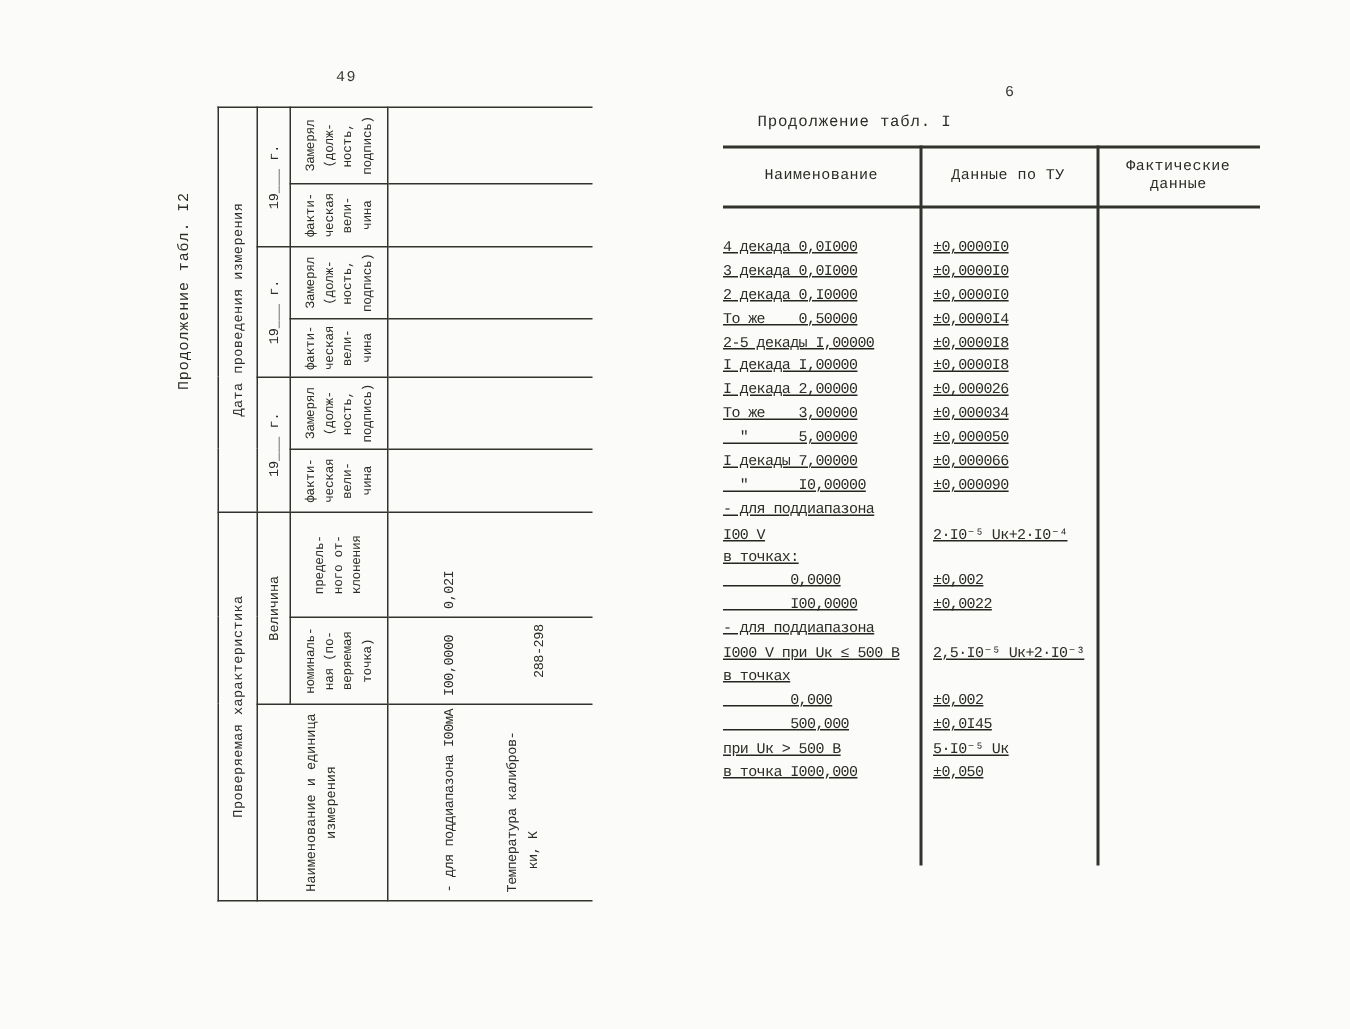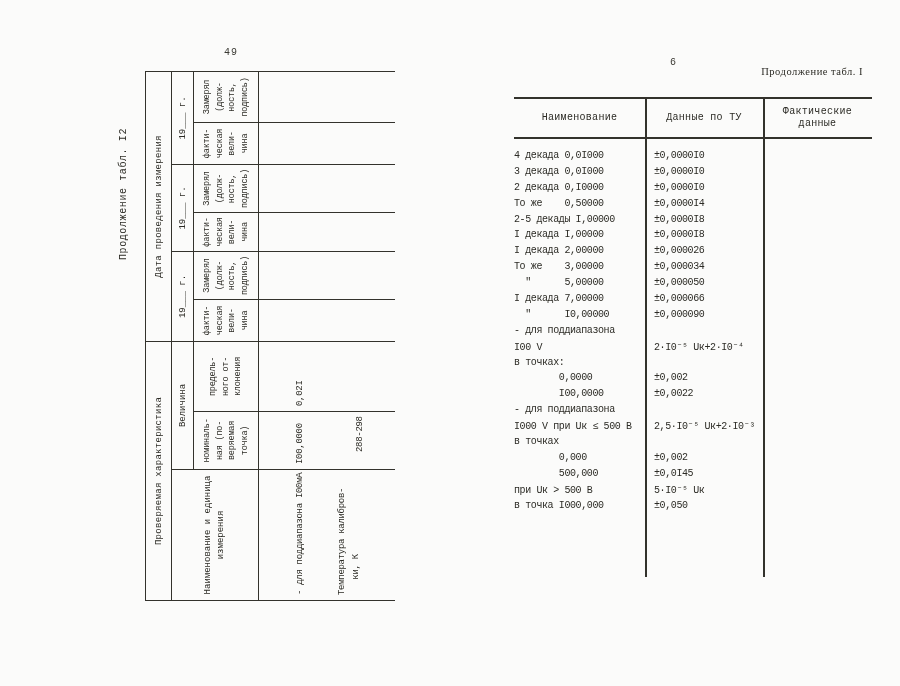--- a/index.html
+++ b/index.html
@@ -44,41 +44,41 @@
   tr.ldata td{
     border-bottom:none;
     height:129px;vertical-align:top;text-align:left;
     font-size:9px;letter-spacing:-0.3px;line-height:14px;
     padding:6px 1px 0 5px;
   }
   .val2-nom{margin-top:18px;margin-left:12px;}
 
   
   .r-caption{
-    position:absolute;left:505px;top:66px;width:358px;
-    text-align:right;font-size:10.5px;letter-spacing:0.5px;
-    color:#2c2b25;white-space:pre;font-family:Liberation Serif, serif;
+    position:absolute;left:505px;top:76px;width:358px;
+    text-align:left;font-size:10.5px;letter-spacing:0.5px;
+    color:#2c2b25;white-space:pre;
   }
   .rtable{
-    position:absolute;left:514px;top:97px;
+    position:absolute;left:482px;top:97px;
     width:358px;height:482px;
   }
   .rt-vline{position:absolute;top:0;width:1.5px;height:480px;background:#33322c;}
   #vline-1{left:131px;}
   #vline-2{left:249px;}
   .rt-header{
     display:grid;grid-template-columns:131px 118px 1fr;
     border-top:2px solid #33322c;border-bottom:2px solid #33322c;
     height:38px;align-items:center;
   }
   .rt-header > div{
     text-align:center;font-size:10px;line-height:12.5px;
     letter-spacing:0.3px;white-space:pre;color:#2c2b25;
   }
-  .rt-rows{margin-top:11px;}
+  .rt-rows{margin-top:21px;text-decoration:underline;}
   .r-row{
     display:grid;grid-template-columns:140px 130px 1fr;
     height:15.9px;align-items:baseline;
   }
   .r-name,.r-tu,.r-actual{
     font-size:10px;white-space:pre;letter-spacing:-0.4px;color:#2c2b25;
   }
 </style>
 </head>
 <body>
@@ -236,21 +236,21 @@
     <div class="r-actual"></div>
   </div>
 
   <div class="r-row">
     <div class="r-name">  "      5,00000</div>
     <div class="r-tu">±0,000050</div>
     <div class="r-actual"></div>
   </div>
 
   <div class="r-row">
-    <div class="r-name">I декада 7,00000</div>
+    <div class="r-name">I декады 7,00000</div>
     <div class="r-tu">±0,000066</div>
     <div class="r-actual"></div>
   </div>
 
   <div class="r-row">
     <div class="r-name">  "      I0,00000</div>
     <div class="r-tu">±0,000090</div>
     <div class="r-actual"></div>
   </div>
 

